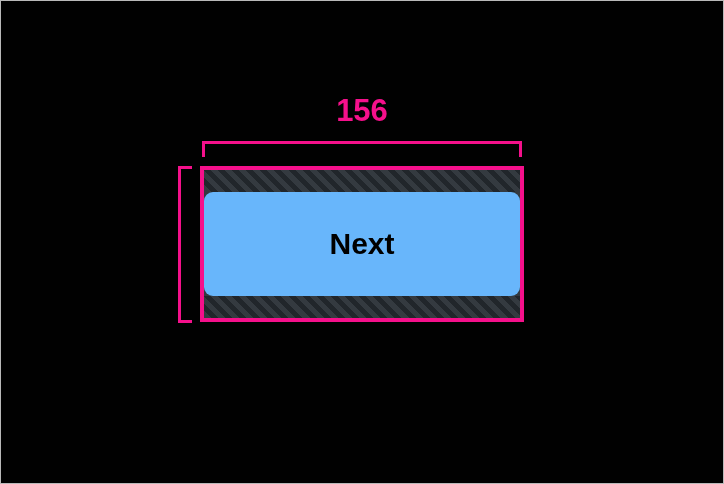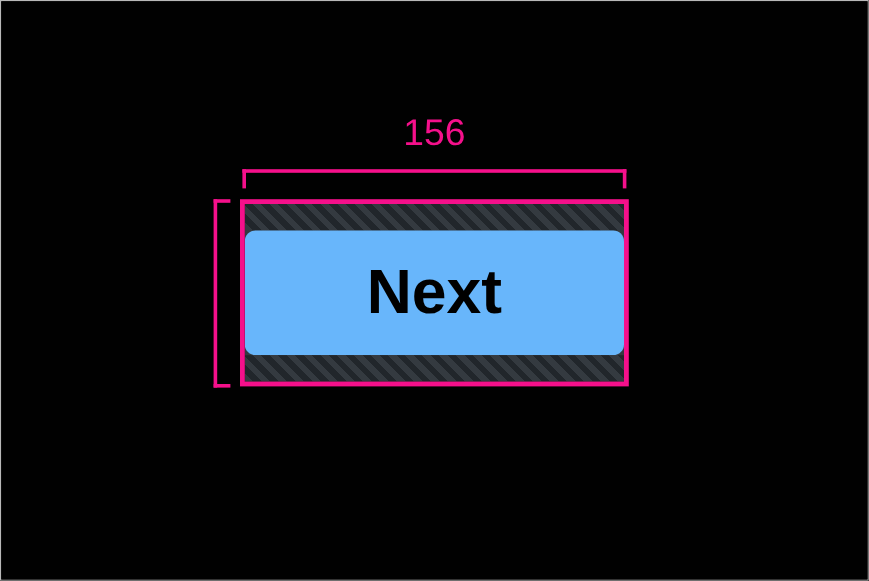--- a/index.html
+++ b/index.html
@@ -80,33 +80,33 @@
     background: #68b6fb;
     border-radius: 9px;
     display: flex;
     align-items: center;
     justify-content: center;
   }
 
   .face-label {
     color: #000000;
     font-family: "Liberation Sans", sans-serif;
-    font-size: 52px;
+    font-size: 30px;
     font-weight: bold;
     letter-spacing: 0px;
     line-height: 1;
   }
 
   
   .dim-label {
     position: absolute;
     color: #f5108b;
     font-family: "Liberation Sans", sans-serif;
     font-size: 31px;
-    font-weight: normal;
+    font-weight: bold;
     line-height: 1;
     white-space: nowrap;
   }
 
   .dim-width-label {
     left: 199px;
     top: 94px;
     width: 324px;
     text-align: center;
   }

